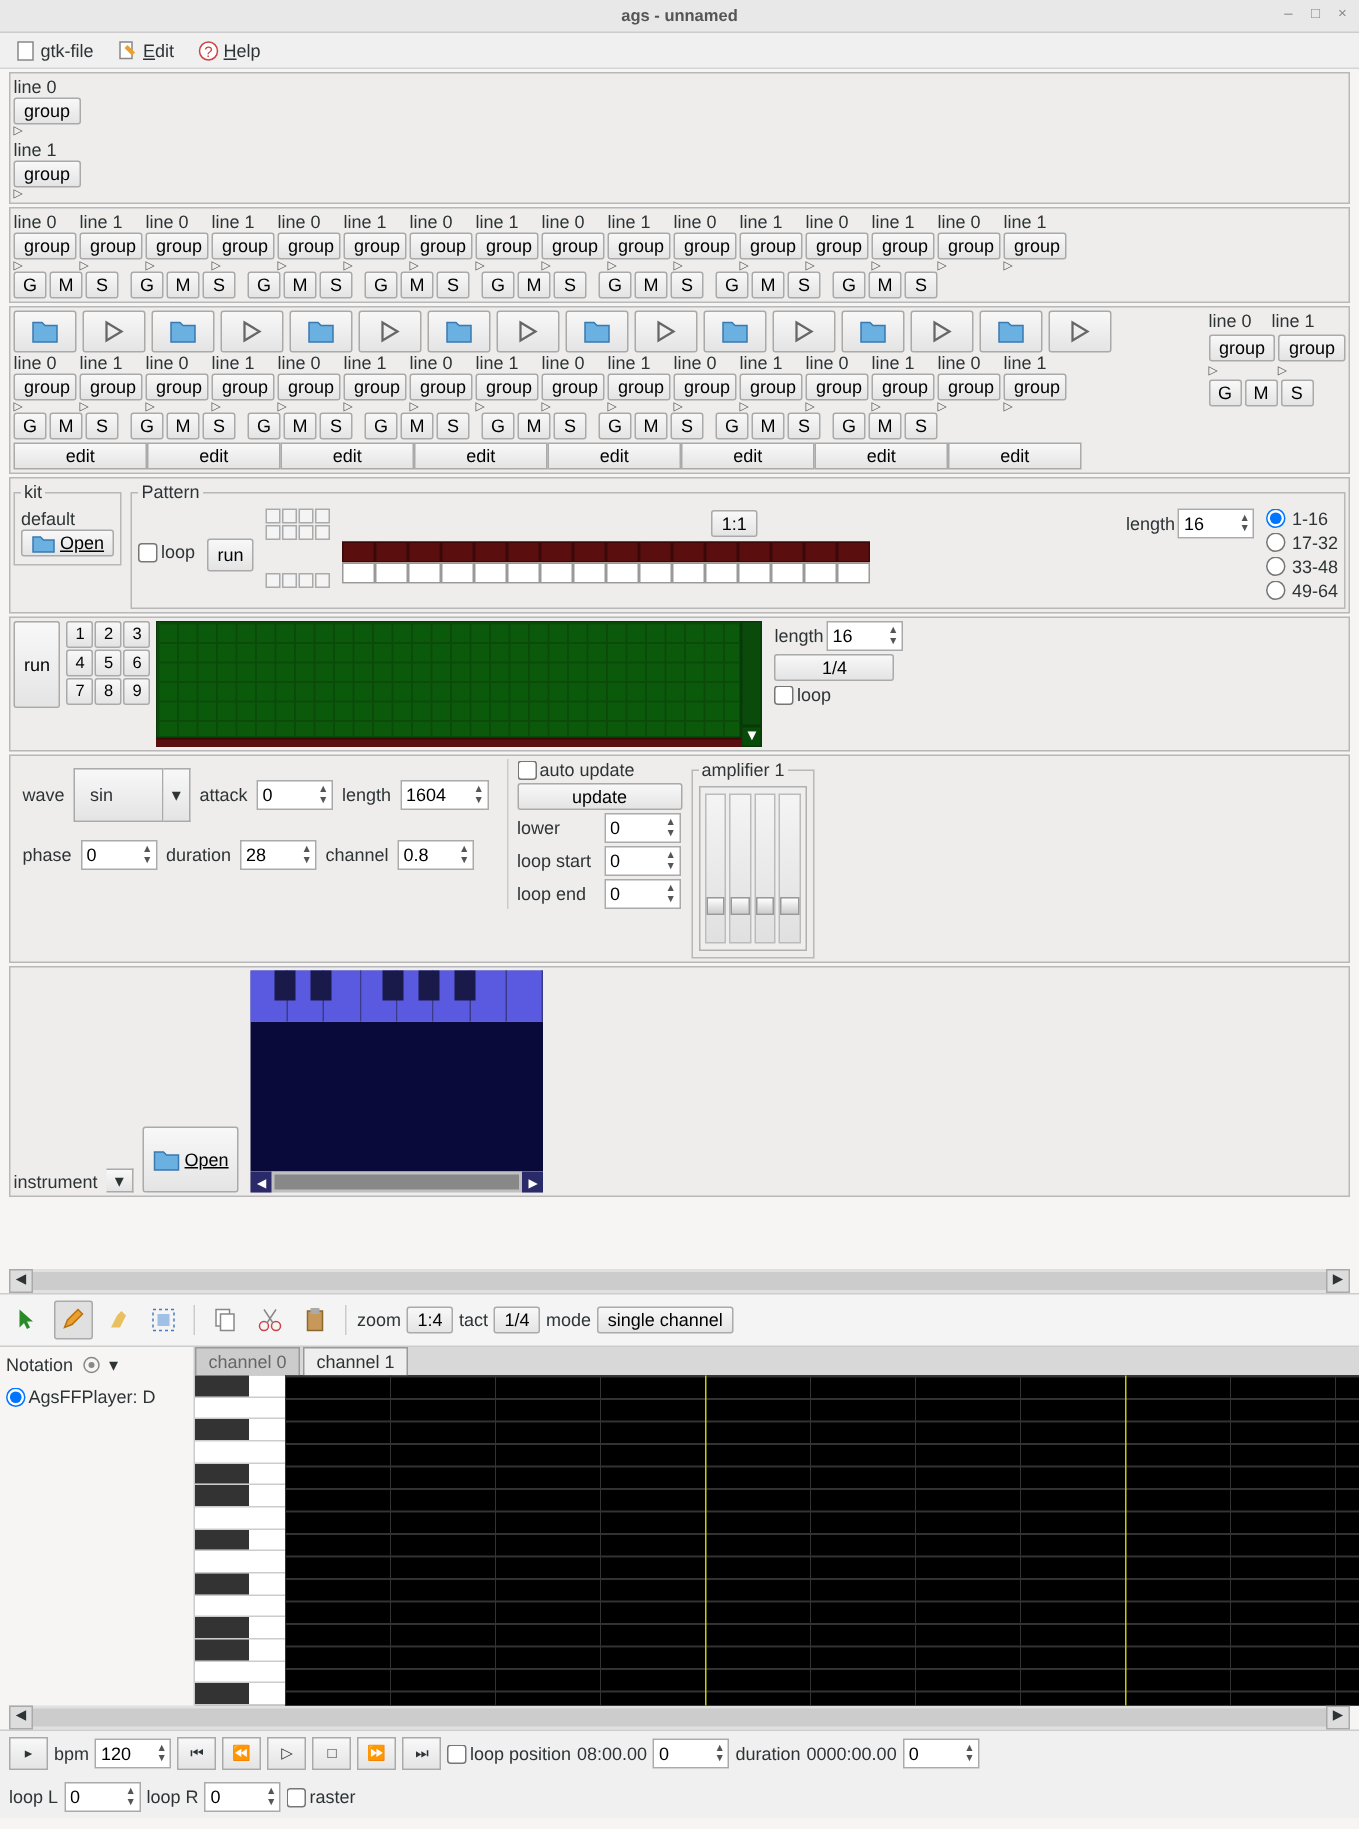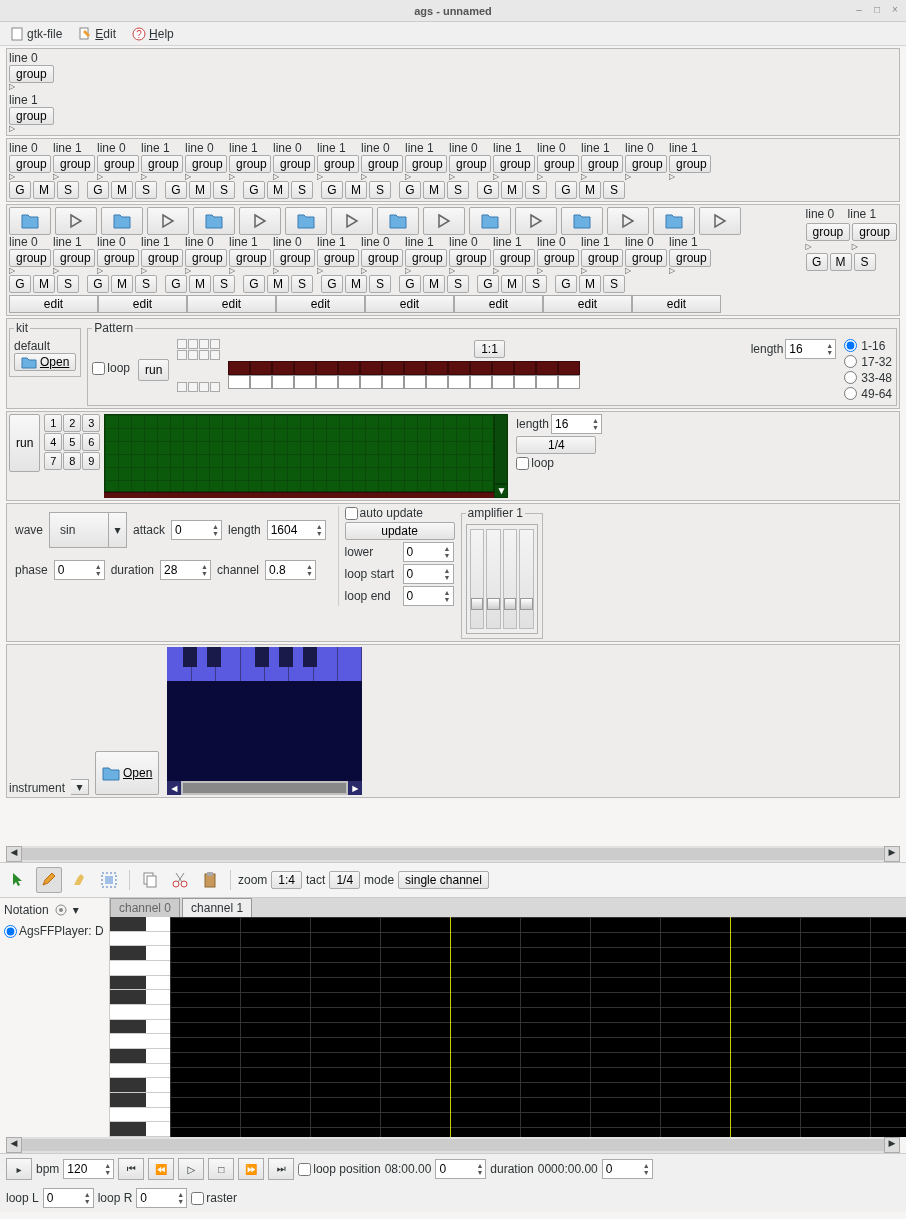--- a/index.html
+++ b/index.html
@@ -809,21 +809,21 @@
   <div class="sep"></div>
   <span>zoom</span>
   <button class="btn">1:4</button>
   <span>tact</span>
   <button class="btn">1/4</button>
   <span>mode</span>
   <button class="btn">single channel</button>
 </div>
 
 <div style="display:flex">
-  <div style="width:110px;border-right:1px solid #ccc;padding:4px">
+  <div style="width:130px;border-right:1px solid #ccc;padding:4px">
     <div class="row" style="gap:4px">
       <span>Notation</span>
       <span>
           <svg width="16" height="16">
             <circle cx="8" cy="8" r="5" fill="none" stroke="#888"></circle>
             <circle cx="8" cy="8" r="2" fill="#888"></circle>
           </svg>
         </span>
       <span>▾</span>
     </div>

